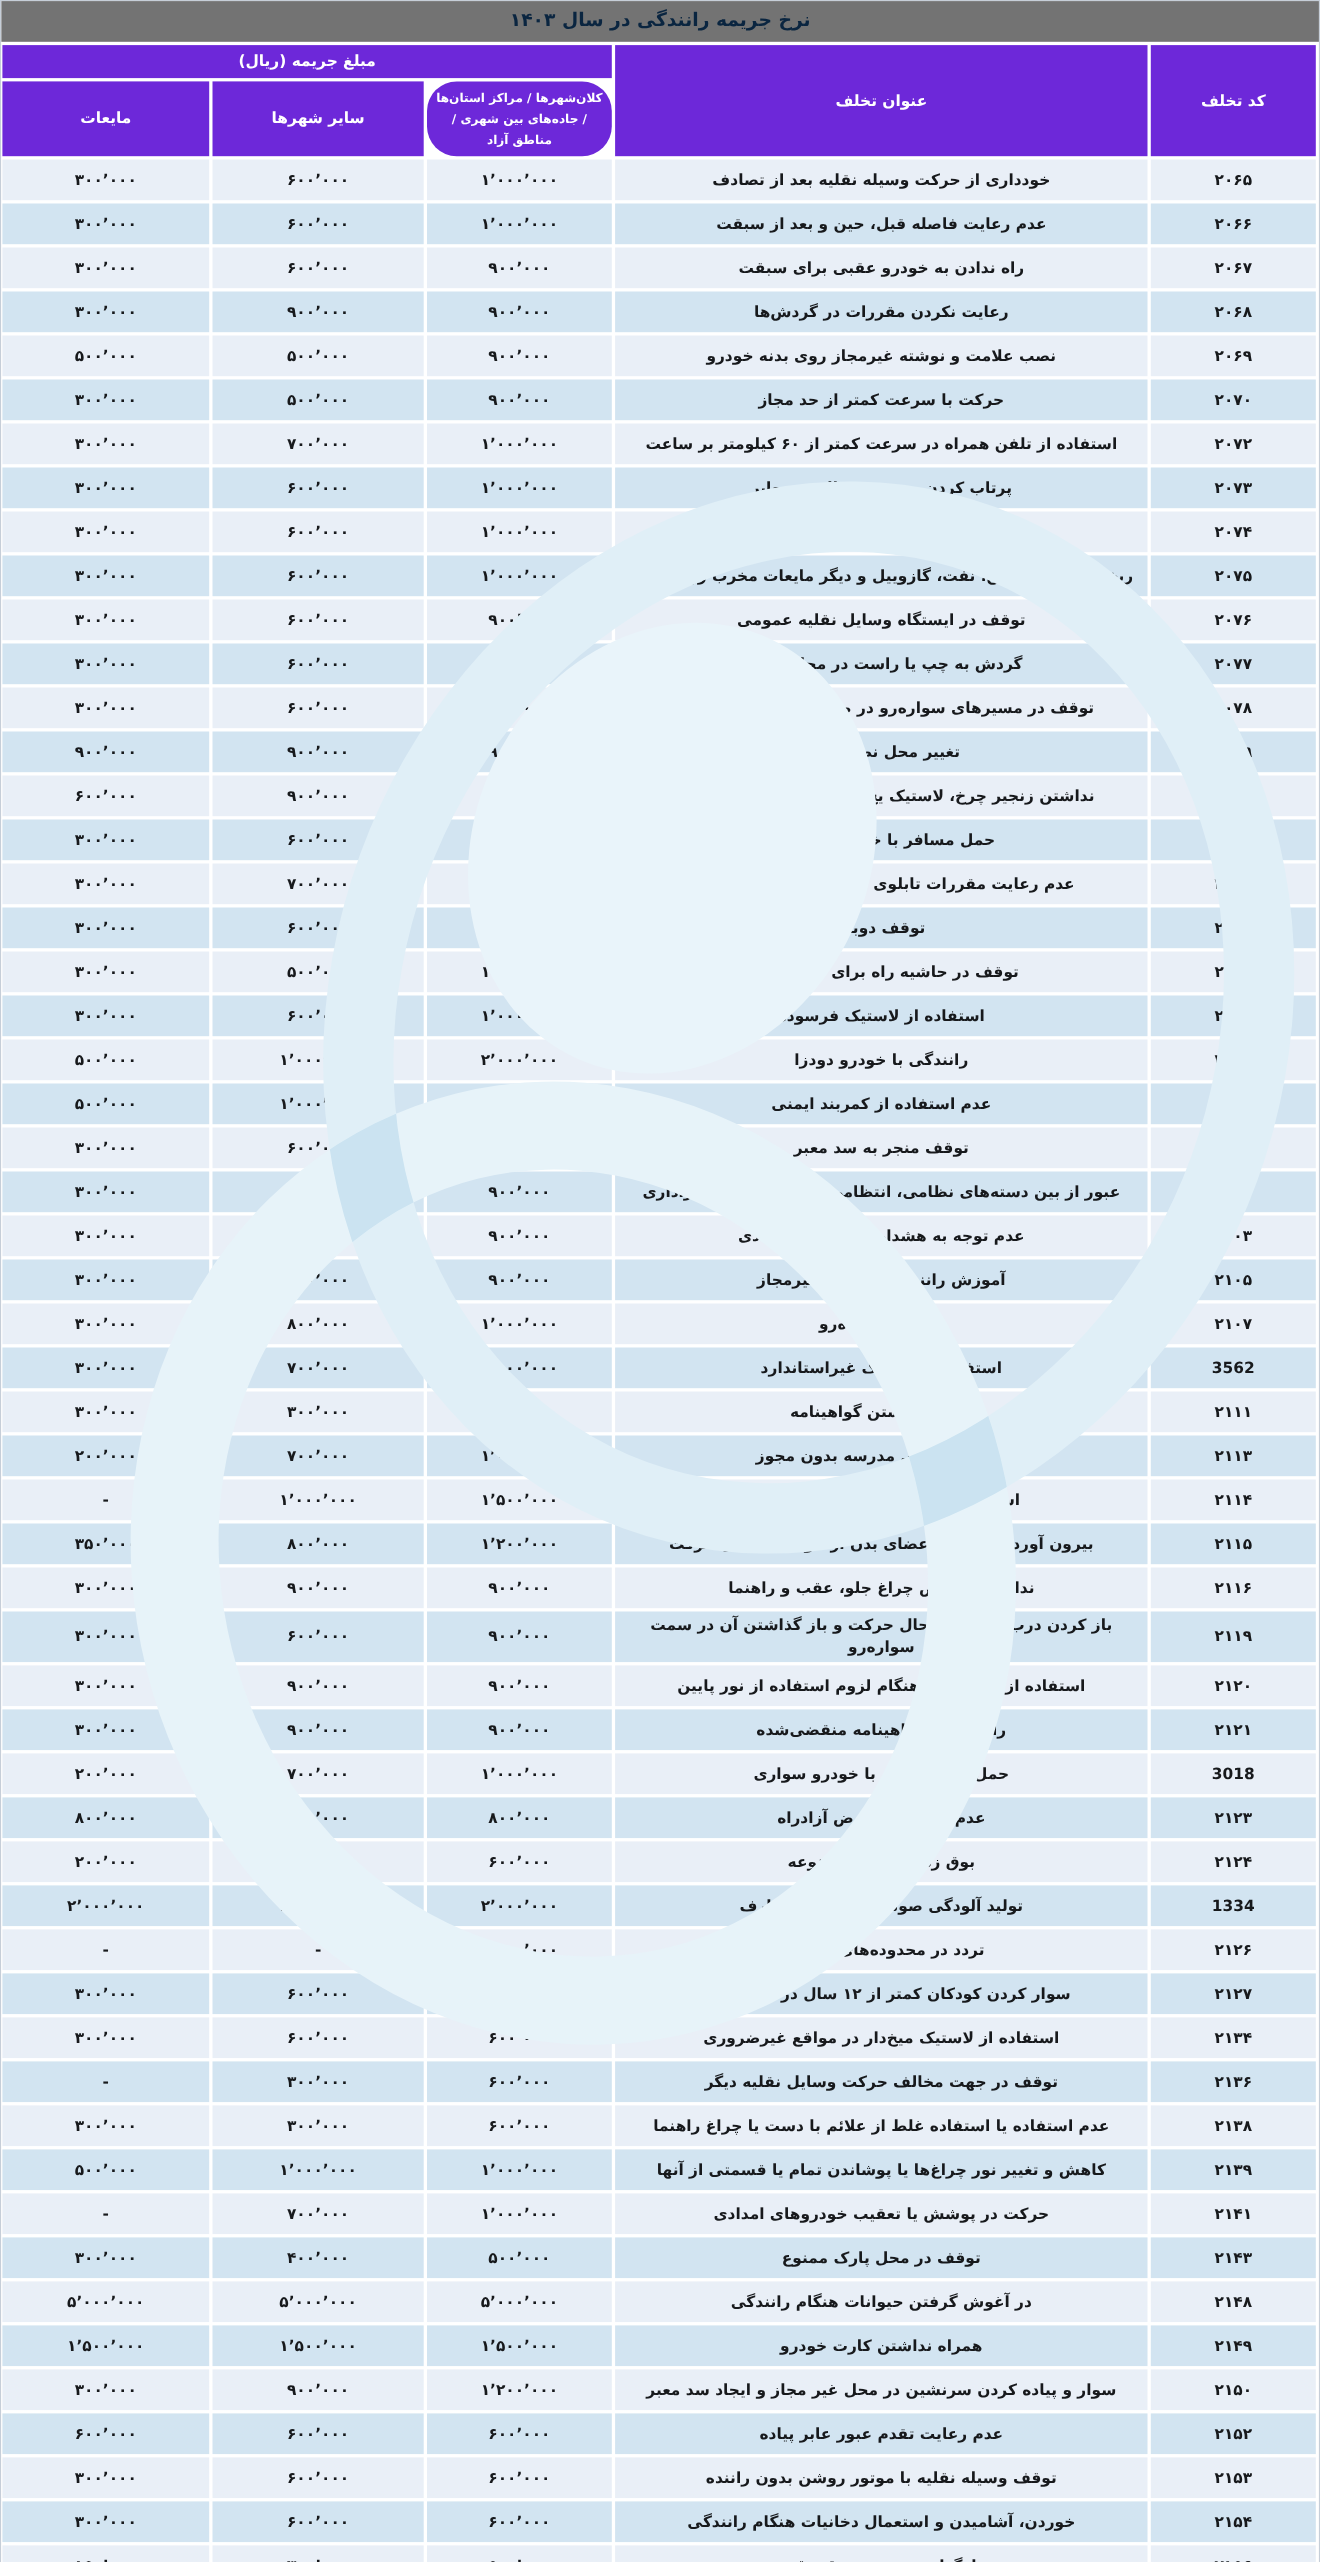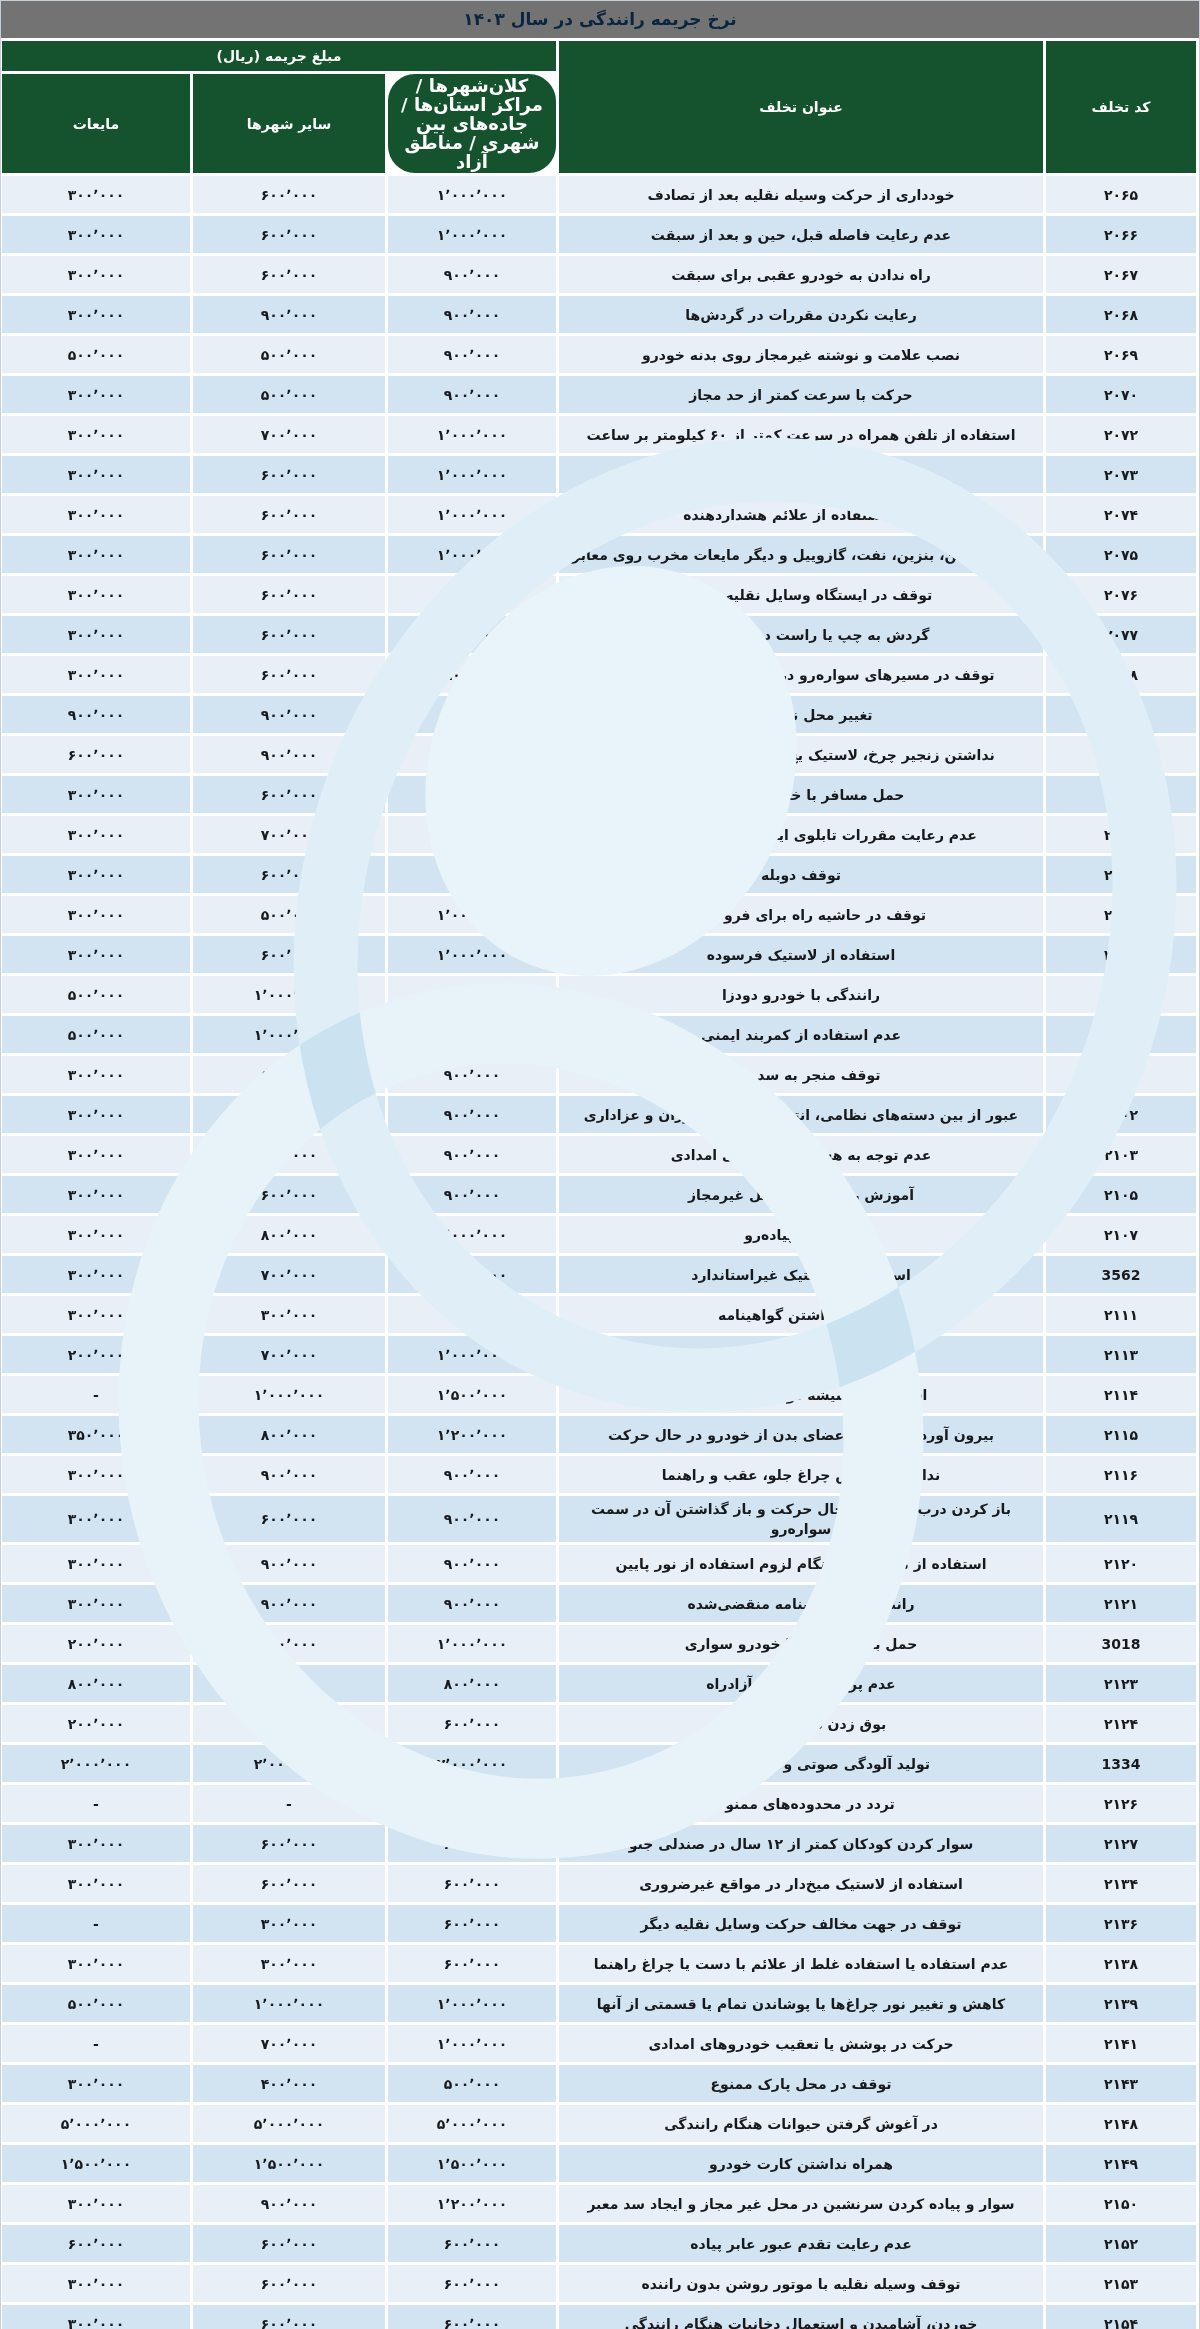--- a/index.html
+++ b/index.html
@@ -29,31 +29,31 @@
     border-collapse:separate;
     border-spacing:3px;
     table-layout:fixed;
   }
   col.c-code{width:150px;}
   col.c-violation{width:484px;}
   col.c-metro{width:168px;}
   col.c-other{width:192px;}
   col.c-village{width:188px;}
   th{
-    background:#14532d;
+    background:#6d28d9;
     color:#ffffff;
     font-weight:700;
     text-align:center;
     vertical-align:middle;
     padding:2px 6px;
     font-size:14px;
   }
   th.h-top{height:26px;}
   th.h-sub{height:64px;}
-  th.h-metro{font-size:18px;line-height:19px;border-radius:27px;}
+  th.h-metro{font-size:11px;line-height:19px;border-radius:27px;}
   td{
     height:31px;
     vertical-align:middle;
     text-align:center;
     color:#17191c;
     font-weight:700;
     font-size:14px;
     line-height:20px;
     padding:3px 8px;
     overflow:hidden;

